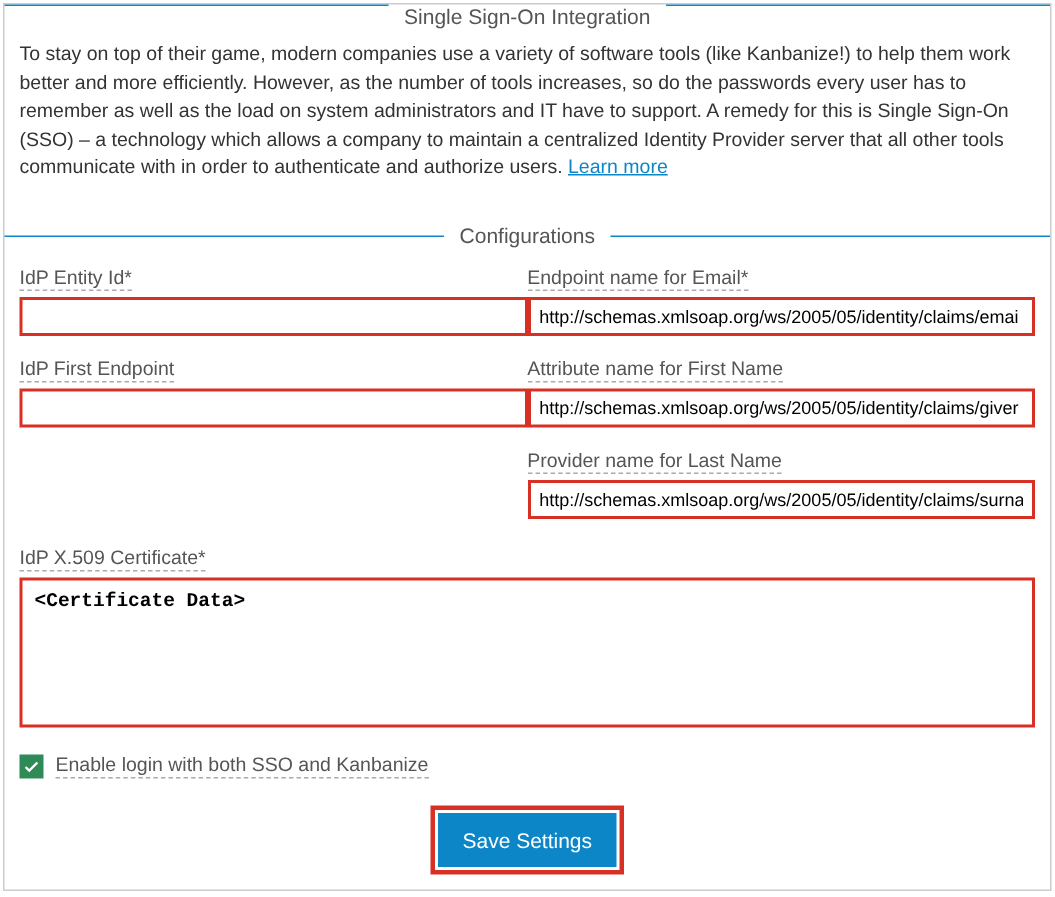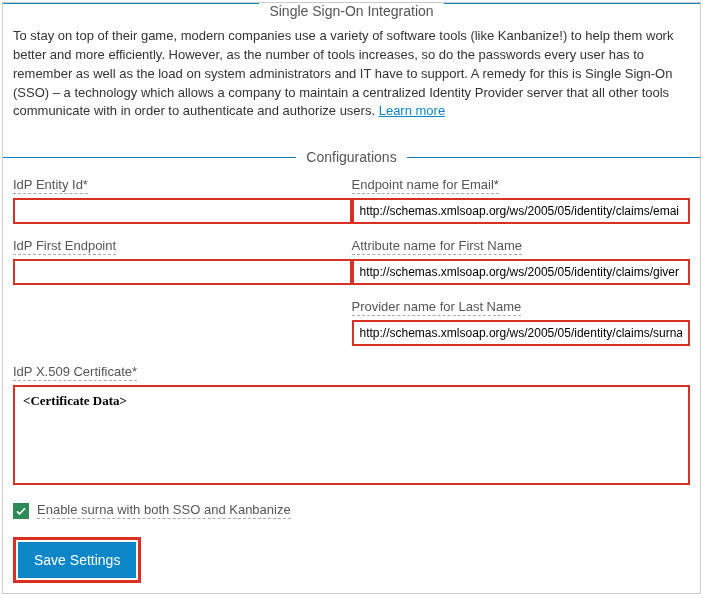--- a/index.html
+++ b/index.html
@@ -12,26 +12,26 @@
 .desc a{color:#0c86c6;}
 .config-title{display:flex;align-items:center;margin:22px -10px 12px -10px}
 .config-title .line{flex:1;height:1px;background:#0c86c6}
 .config-title .label{padding:0 10px;color:#555;font-size:14px}
 .cols{display:flex;}
 .col{flex:1}
 .field{margin-bottom:14px}
 .flabel{display:inline-block;color:#555;font-size:13px;border-bottom:1px dashed #aaa;padding-bottom:1px;margin-bottom:4px}
 .input{width:100%;height:26px;border:2px solid #d93025;padding:2px 6px;font-size:12px;color:#000;font-family:Arial,Helvetica,sans-serif}
 .cert-wrap{margin-top:4px}
-.cert{width:100%;height:100px;border:2px solid #d93025;padding:6px 8px;font-size:13px;font-weight:bold;color:#000;font-family:Liberation Serif, serif;resize:none}
+.cert{width:100%;height:100px;border:2px solid #d93025;padding:6px 8px;font-size:13px;font-weight:bold;color:#000;font-family:Liberation Mono, monospace;resize:none}
 .checkbox-row{display:flex;align-items:center;margin-top:14px}
 .cb{width:16px;height:16px;background:#2e8b57;display:flex;align-items:center;justify-content:center;margin-right:8px}
 .cb svg{width:12px;height:12px;fill:#fff}
 .cblabel{color:#555;font-size:13px;border-bottom:1px dashed #aaa;padding-bottom:1px}
-.btn-row{display:flex;justify-content:flex-start;margin-top:18px}
+.btn-row{display:flex;justify-content:center;margin-top:18px}
 .btn-highlight{border:3px solid #d93025;padding:2px}
 .save-btn{background:#0c86c6;color:#fff;border:none;padding:10px 16px;font-size:14px;cursor:pointer}
 </style>
 </head>
 <body>
 
 <div class="container">
 
   <div class="fieldset-title">
     <div class="line"></div>
@@ -81,21 +81,21 @@
     <span class="flabel">IdP X.509 Certificate*</span>
     <textarea class="cert" style="">&lt;Certificate Data&gt;</textarea>
   </div>
 
   <div class="checkbox-row">
     <div class="cb">
       <svg viewBox="0 0 16 16">
           <path d="M6 10.2L3.5 7.7 2 9.2l4 4 8-8L12.5 3.7z"></path>
         </svg>
     </div>
-    <span class="cblabel">Enable surna with both SSO and Kanbanize</span>
+    <span class="cblabel">Enable login with both SSO and Kanbanize</span>
   </div>
 
   <div class="btn-row">
     <div class="btn-highlight">
       <button class="save-btn">Save Settings</button>
     </div>
   </div>
 
 </div>
 

